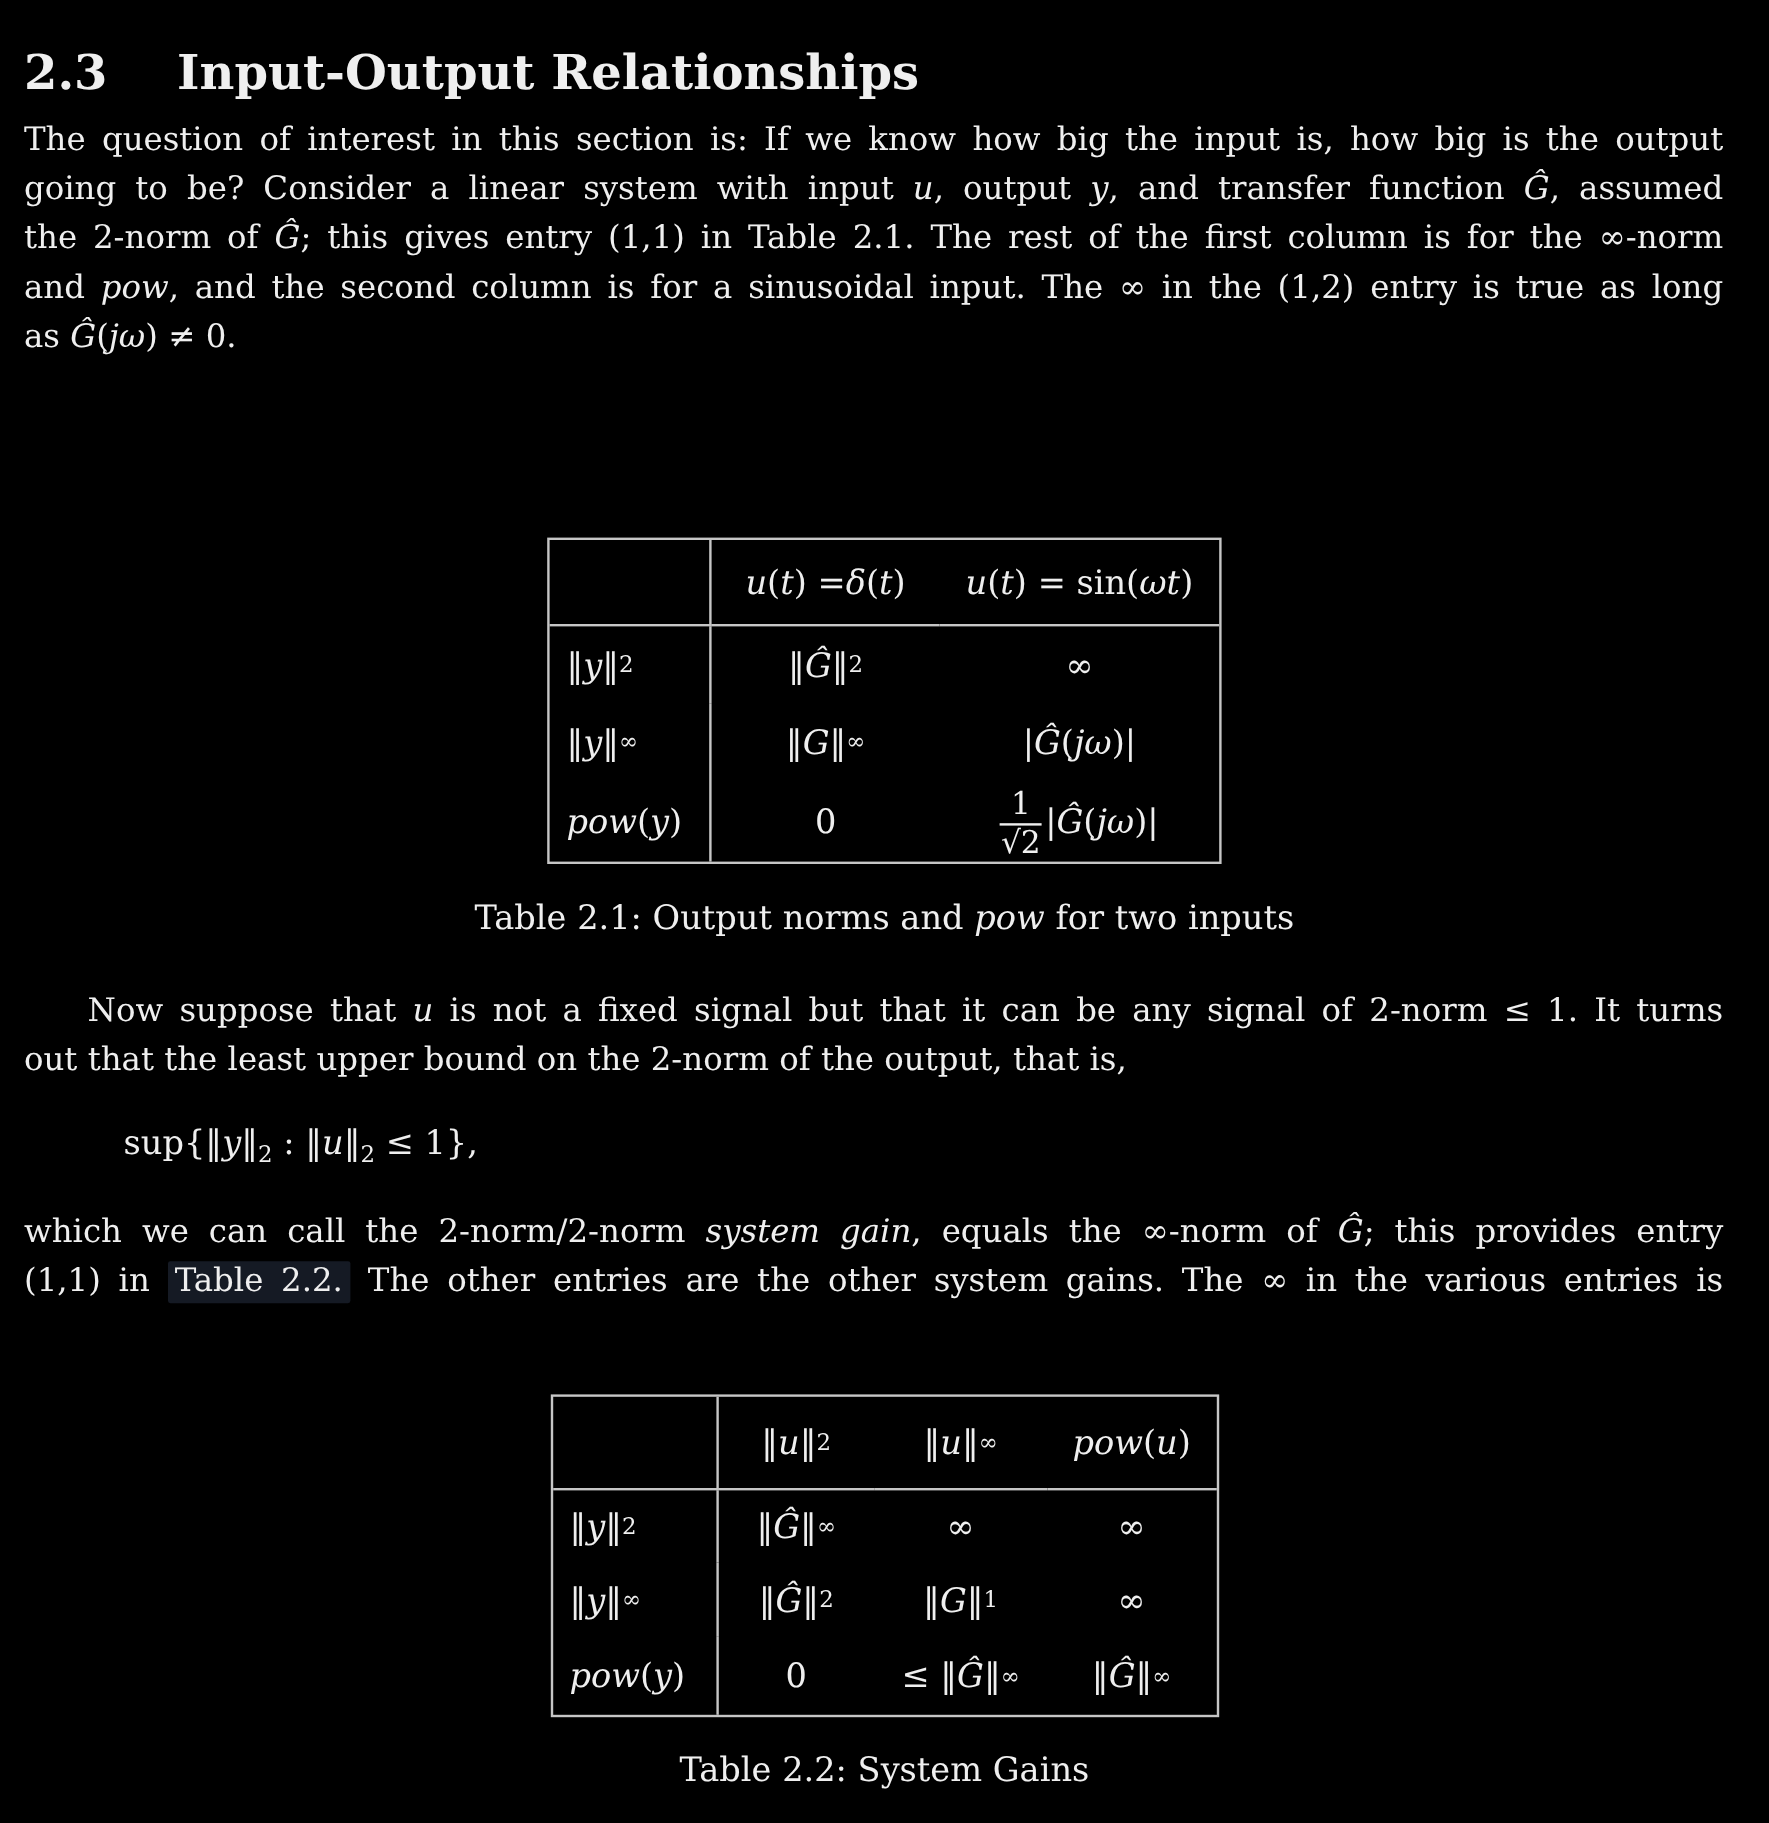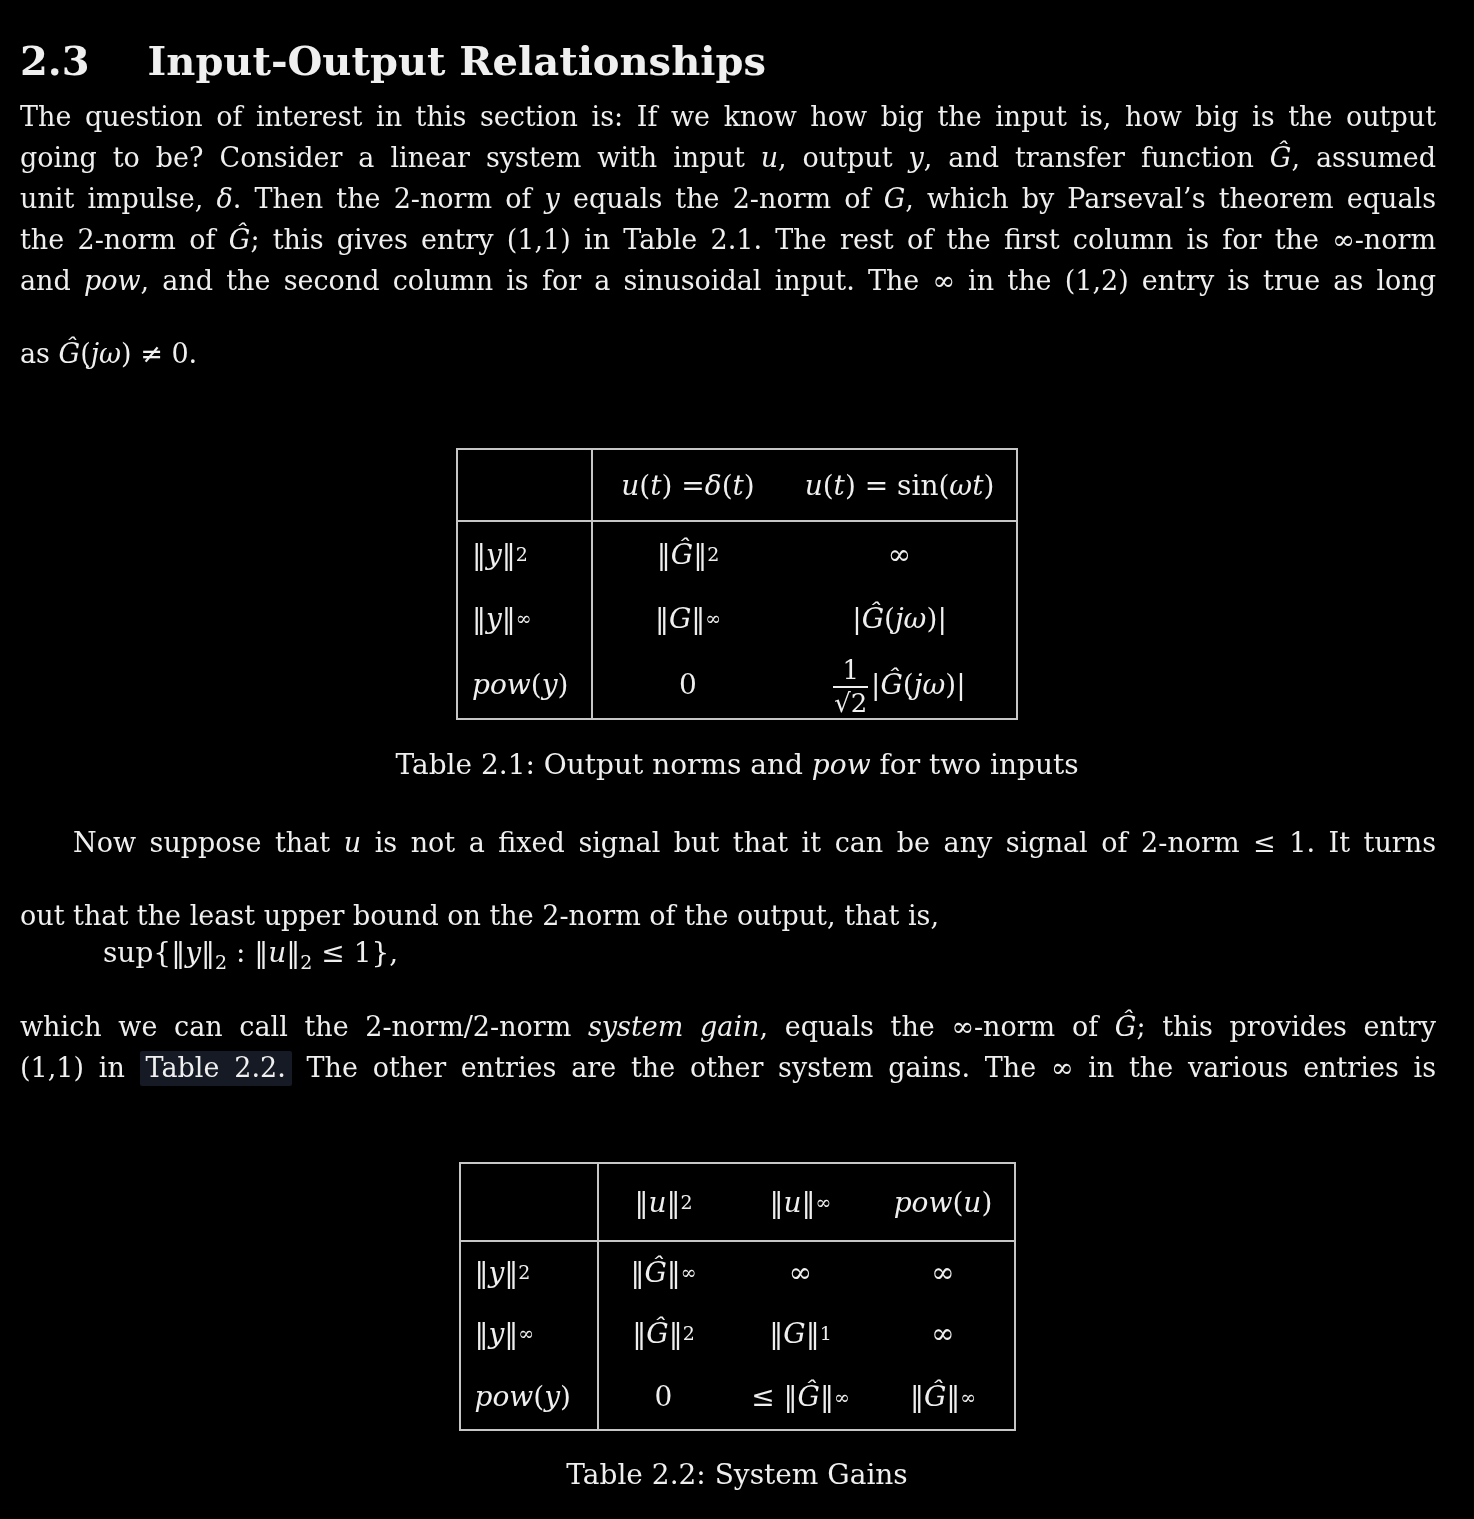--- a/index.html
+++ b/index.html
@@ -17,21 +17,21 @@
   }
   .abs{position:absolute;left:20px;width:1416px;}
   .center-wrap{position:absolute;left:0;width:1474px;display:flex;justify-content:center;}
 
   
   .heading{top:10px;font-size:40px;font-weight:bold;line-height:48px;white-space:nowrap;}
   .heading .num{margin-right:58px;}
 
   
   .line{font-size:27px;line-height:41px;text-align:justify;text-align-last:justify;}
-  .line.noj{text-align-last:left;margin-top:32px;}
+  .line.noj{text-align-last:left;}
   .line.indent{padding-left:53px;}
   .it{font-style:italic;}
   .hl{background:var(--hl);padding:1px 6px 3px;border-radius:2px;}
   sub{font-size:0.68em;line-height:0;}
 
   .pos-para1{top:96px;}
   .pos-para2{top:822px;}
   .pos-eq{top:932px;}
   .pos-para3{top:1006px;}
   .eq{font-size:28px;line-height:41px;padding-left:83px;}
@@ -63,21 +63,20 @@
 
 <div>
 
   <h1 class="abs heading">
     <span class="num">2.3</span><span>Input-Output Relationships</span>
   </h1>
 
   <div class="abs pos-para1">
     <div class="line"><span>The question of interest in this section is: If we know how big the input is, how big is the output</span></div>
     <div class="line"><span>going to be? Consider a linear system with input </span><span class="it">u</span><span>, output </span><span class="it">y</span><span>, and transfer function </span><span class="it">Ĝ</span><span>, assumed</span></div>
-    <div class="line"><span>unit impulse, </span><span class="it">δ</span><span>. Then the 2-norm of </span><span class="it">y</span><span> equals the 2-norm of </span><span class="it">G</span><span>, which by Parseval’s theorem equals</span></div>
     <div class="line"><span>the 2-norm of </span><span class="it">Ĝ</span><span>; this gives entry (1,1) in Table 2.1. The rest of the first column is for the ∞-norm</span></div>
     <div class="line"><span>and </span><span class="it">pow</span><span>, and the second column is for a sinusoidal input. The ∞ in the (1,2) entry is true as long</span></div>
     <div class="line noj"><span>as </span><span class="it">Ĝ</span><span>(</span><span class="it">jω</span><span>) ≠ 0.</span></div>
   </div>
 
   <div class="center-wrap pos-t1">
     <div class="tbl t1">
       <div class="cell hb rb"></div>
       <div class="cell hb">
           <span class="it">u</span>

